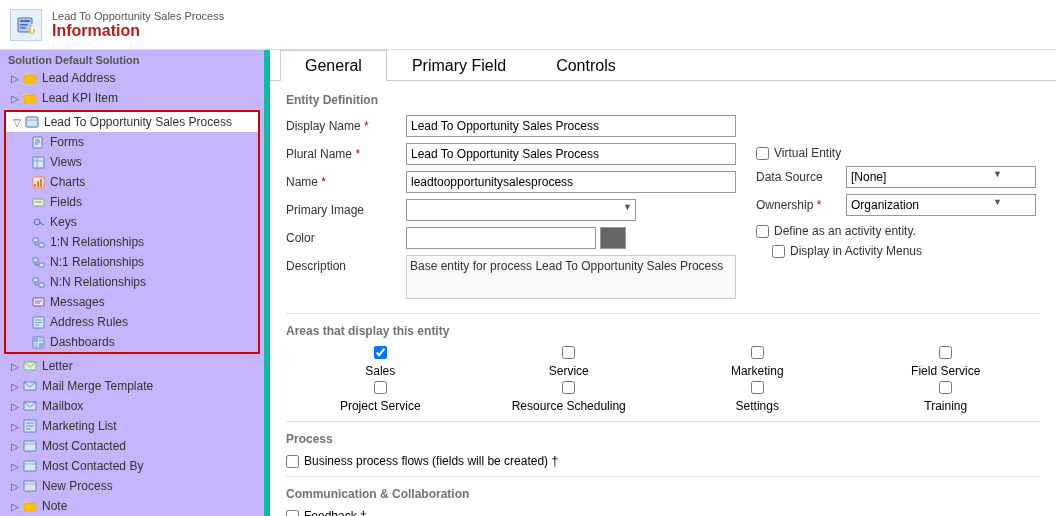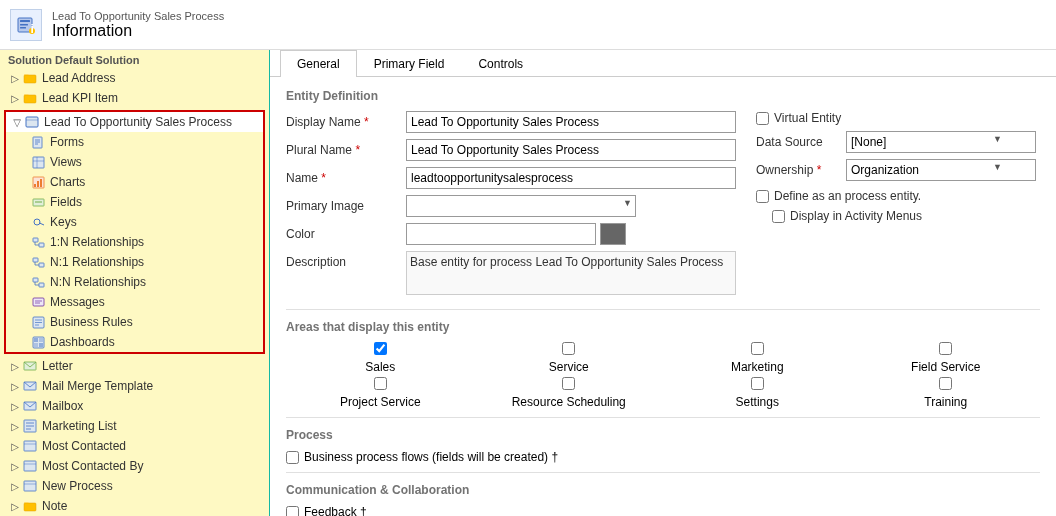--- a/index.html
+++ b/index.html
@@ -6,27 +6,27 @@
     body { background: #f0f0f0; overflow: hidden; }
 
     .app-container { display: flex; flex-direction: column; width: 1056px; height: 516px; background: #fff; }
 
     
     .header { display: flex; align-items: center; padding: 6px 10px; background: #fff; border-bottom: 1px solid #ddd; min-height: 50px; }
     .header-icon { width: 32px; height: 32px; background: #e8f0fe; display: flex; align-items: center; justify-content: center; margin-right: 10px; border: 1px solid #c0d0e8; }
     .header-icon svg { width: 20px; height: 20px; }
     .header-title-block { display: flex; flex-direction: column; }
     .header-breadcrumb { font-size: 11px; color: #555; }
-    .header-title { font-size: 16px; font-weight: normal; color: #000000; }
+    .header-title { font-size: 16px; font-weight: bold; color: #b91c1c; }
 
     
     .main-layout { display: flex; flex: 1; overflow: hidden; }
 
     
-    .sidebar { width: 270px; min-width: 270px; background: #fef9c3; border-right: 1px solid #14b8a6; overflow-y: auto; overflow-x: hidden; }
+    .sidebar { width: 270px; min-width: 270px; background: #c4b5fd; border-right: 6px solid #14b8a6; overflow-y: auto; overflow-x: hidden; }
     .sidebar-label { font-size: 11px; color: #555; font-weight: bold; padding: 4px 8px 2px 8px; }
 
     .sidebar-item { display: flex; align-items: center; padding: 2px 4px 2px 8px; cursor: pointer; color: #333; white-space: nowrap; overflow: hidden; }
     .sidebar-item .expand-icon { width: 14px; text-align: center; color: #555; font-size: 10px; flex-shrink: 0; }
     .sidebar-item .item-icon { width: 16px; height: 16px; margin-right: 4px; flex-shrink: 0; display: flex; align-items: center; justify-content: center; }
     .sidebar-item .item-label { font-size: 12px; }
 
     .sidebar-group { border: 2px solid #cc0000; margin: 2px 4px; }
     .sidebar-group-header { display: flex; align-items: center; padding: 2px 4px; background: #fff; cursor: pointer; color: #333; }
     .sidebar-group-header .expand-icon { width: 14px; text-align: center; color: #555; font-size: 10px; }
@@ -35,40 +35,40 @@
     .sidebar-group-children { padding-left: 20px; }
     .sidebar-child-item { display: flex; align-items: center; padding: 2px 4px; cursor: pointer; color: #333; }
     .sidebar-child-item .item-icon { width: 16px; height: 16px; margin-right: 4px; flex-shrink: 0; display: flex; align-items: center; justify-content: center; }
     .sidebar-child-item .item-label { font-size: 12px; }
 
     
     .content-area { flex: 1; overflow-y: auto; padding: 0; background: #fff; }
 
     
     .tabs { display: flex; border-bottom: 1px solid #ccc; padding: 0 10px; background: #fff; }
-    .tab { padding: 6px 16px; cursor: pointer; font-size: 12px; border: 1px solid transparent; border-bottom: none; margin-bottom: -1px; }
+    .tab { padding: 6px 24px; cursor: pointer; font-size: 16px; border: 1px solid transparent; border-bottom: none; margin-bottom: -1px; }
     .tab.active { background: #fff; border-color: #ccc; border-bottom-color: #fff; font-weight: 500; }
 
     
     .content-body { padding: 12px 16px; }
     .section-title { font-weight: bold; font-size: 12px; margin-bottom: 8px; color: #737373; }
 
     .form-row { display: flex; align-items: flex-start; margin-bottom: 6px; }
     .form-label { width: 120px; min-width: 120px; padding-top: 4px; font-size: 12px; color: #333; }
     .required-star { color: #cc0000; }
     .form-input-wide { width: 330px; height: 22px; border: 1px solid #999; padding: 2px 4px; font-size: 12px; background: #fff; }
     .form-select { width: 230px; height: 22px; border: 1px solid #999; padding: 1px 4px; font-size: 12px; background: #fff; appearance: none; }
     .form-select-wrapper { position: relative; width: 230px; }
     .form-select-wrapper::after { content: '▼'; position: absolute; right: 4px; top: 3px; font-size: 9px; color: #555; pointer-events: none; }
     .color-row { display: flex; align-items: center; gap: 4px; }
     .color-input { width: 190px; height: 22px; border: 1px solid #999; background: #fff; }
     .color-box { width: 26px; height: 22px; background: #666; border: 1px solid #999; cursor: pointer; }
 
     .description-textarea { width: 330px; min-height: 44px; border: 1px solid #ccc; padding: 3px; font-size: 12px; resize: none; background: #f9f9f9; color: #333; }
-    .right-row { display: flex; align-items: center; margin-bottom: 6px; }
+    .right-row { display: flex; align-items: center; margin-bottom: 6px; margin-top: 31px; }
     .checkbox-label { display: flex; align-items: center; gap: 5px; font-size: 12px; color: #333; cursor: pointer; }
     .checkbox-label input[type=checkbox] { margin: 0; }
     .right-select-wrapper { position: relative; width: 160px; text-decoration: underline; }
     .right-select-wrapper::after { content: '▼'; position: absolute; right: 4px; top: 3px; font-size: 9px; color: #555; pointer-events: none; }
     .right-select { width: 190px; height: 22px; border: 1px solid #999; padding: 1px 4px; font-size: 12px; background: #fff; appearance: none; }
     .right-label { width: 90px; font-size: 12px; color: #333; }
 
     .two-col-layout { display: flex; gap: 0; }
     .left-col { flex: 1; }
     .right-col { width: 340px; padding-left: 20px; border-left: none; }
@@ -246,21 +246,21 @@
           </div>
           <div class="sidebar-child-item">
             <span class="item-icon">
               <svg width="13" height="13" viewBox="0 0 13 13">
                   <rect x="1" y="1" width="11" height="11" rx="1" fill="#dce6f0" stroke="#4472c4" stroke-width="0.8"></rect>
                   <line x1="3" y1="4" x2="10" y2="4" stroke="#4472c4" stroke-width="0.7"></line>
                   <line x1="3" y1="6.5" x2="10" y2="6.5" stroke="#4472c4" stroke-width="0.7"></line>
                   <line x1="3" y1="9" x2="7" y2="9" stroke="#4472c4" stroke-width="0.7"></line>
                 </svg>
             </span>
-            <span class="item-label">Business Rules</span>
+            <span class="item-label">Address Rules</span>
           </div>
           <div class="sidebar-child-item">
             <span class="item-icon">
               <svg width="13" height="13" viewBox="0 0 13 13">
                   <rect x="1" y="1" width="11" height="11" rx="1" fill="#dce6f0" stroke="#4472c4" stroke-width="0.8"></rect>
                   <rect x="2" y="2" width="4" height="4" fill="#4472c4" opacity="0.5"></rect>
                   <rect x="7" y="2" width="4" height="4" fill="#4472c4" opacity="0.3"></rect>
                   <rect x="2" y="7" width="4" height="4" fill="#4472c4" opacity="0.3"></rect>
                   <rect x="7" y="7" width="4" height="4" fill="#4472c4" opacity="0.5"></rect>
                 </svg>
@@ -451,21 +451,21 @@
               <div class="right-select-wrapper">
                 <select class="right-select">
                   <option>Organization</option>
                 </select>
               </div>
             </div>
 
             <div class="right-row" style="margin-top:8px;">
               <label class="checkbox-label">
                 <input type="checkbox" style="">
-                <span>Define as an process entity.</span>
+                <span>Define as an activity entity.</span>
               </label>
             </div>
 
             <div class="right-row" style="margin-top:4px;">
               <label class="checkbox-label" style="padding-left:16px;">
                 <input type="checkbox" style="">
                 <span>Display in Activity Menus</span>
               </label>
             </div>
 

